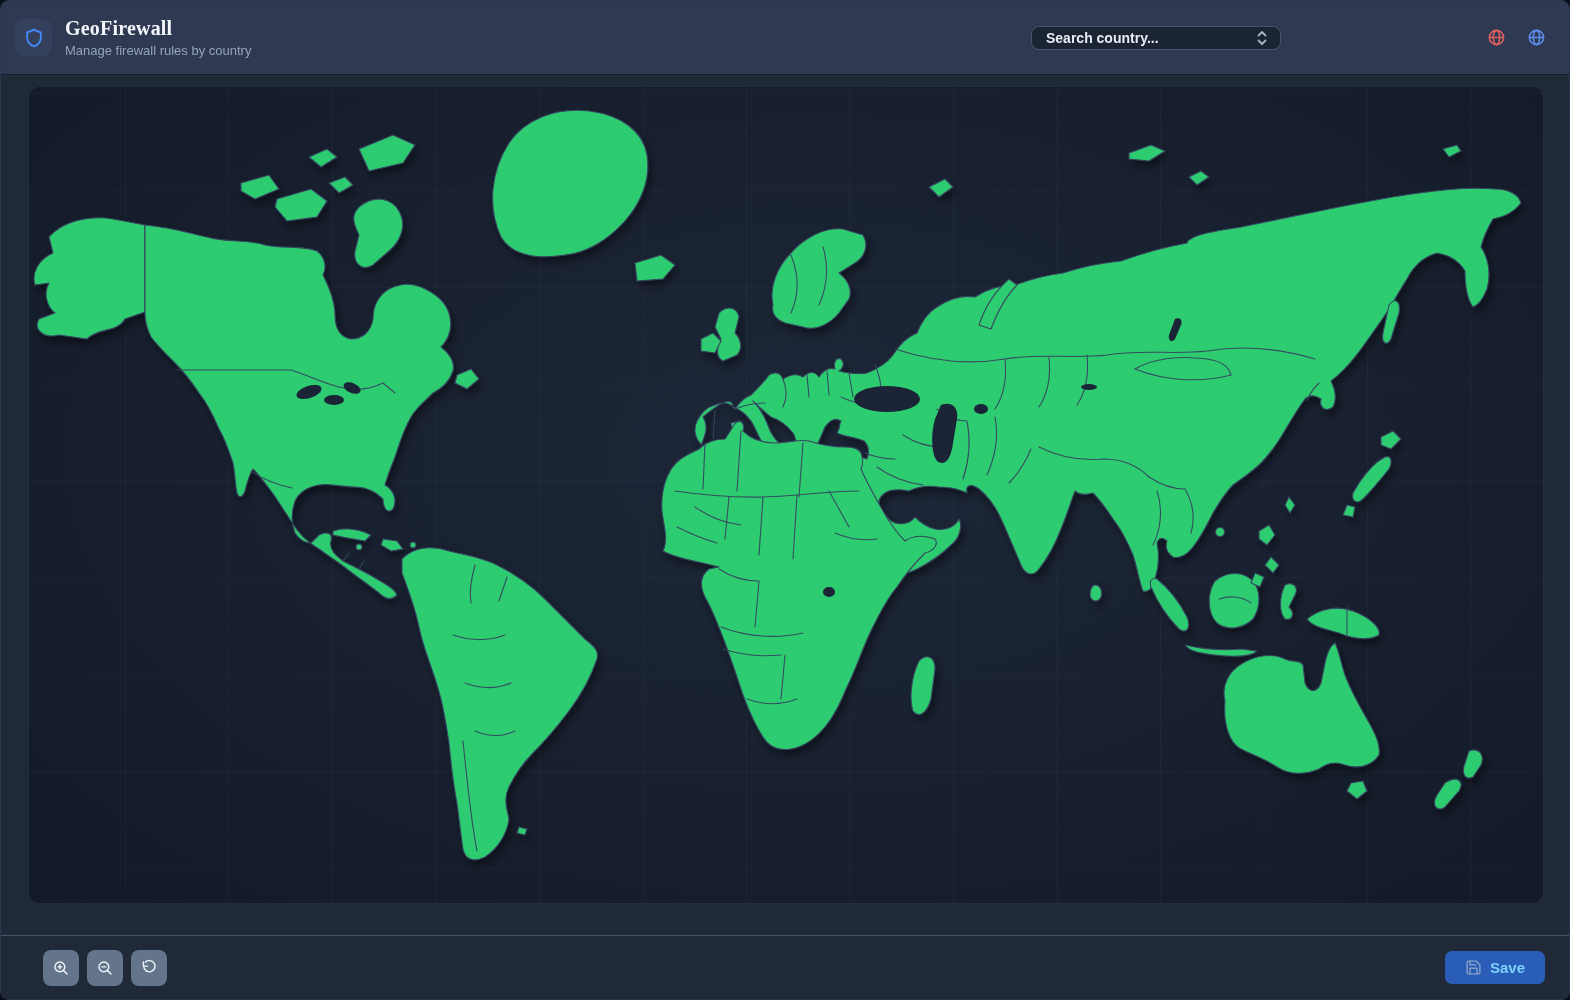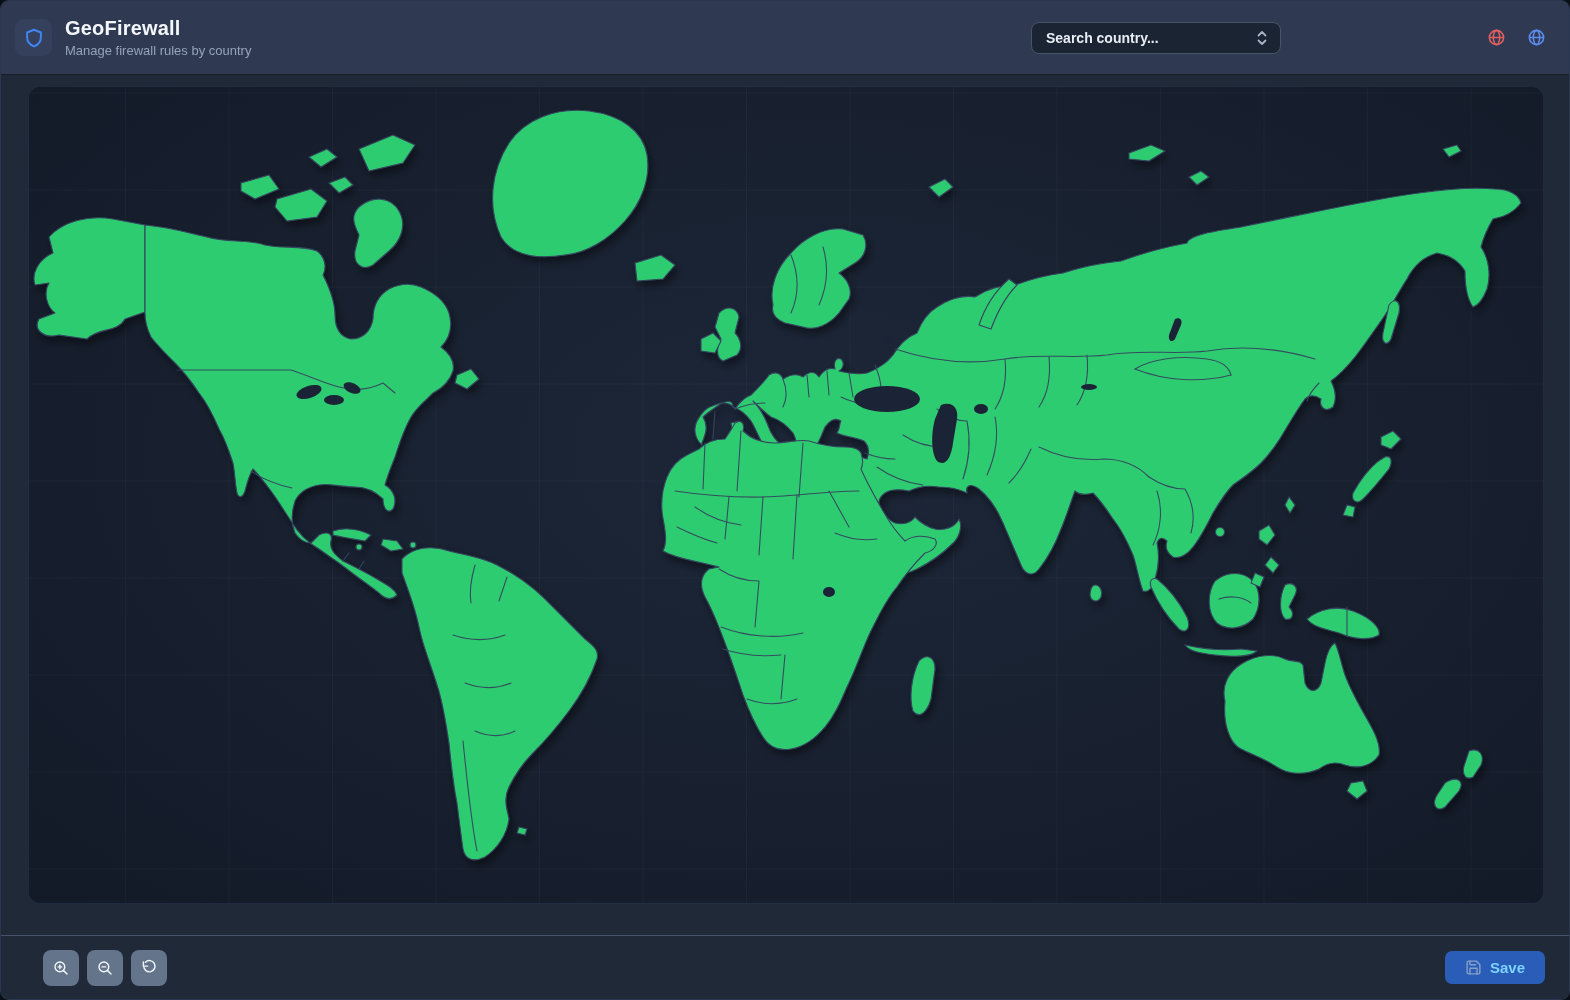--- a/index.html
+++ b/index.html
@@ -25,25 +25,25 @@
     padding:0 23px 0 14px;
     box-shadow:0 1px 0 rgba(0,0,0,.25);
   }
   .logo-box {
     width:37px; height:37px; border-radius:9px;
     background:#35415c;
     display:flex; align-items:center; justify-content:center;
     margin-right:13px;
   }
   .titles { display:flex; flex-direction:column; gap:3px; }
-  .app-title { color:#f3f6fa; font-size:20px; font-weight:bold; letter-spacing:.2px; }
+  .app-title { color:#f3f6fa; font-size:20px; font-weight:bold; letter-spacing:.2px;font-family:Liberation Serif, serif; }
   .app-subtitle { color:#94a3b8; font-size:13px; }
   .select-box {
     margin-left:auto;
-    width:250px; height:32px;
+    width:250px; height:24px;
     background:#1b2433;
     border:1px solid #475569;
     border-radius:8px;
     display:flex; align-items:center;
     padding:0 10px 0 14px;
     cursor:pointer;
   }
   .select-box .sel-label { color:#e8edf4; font-size:14px; font-weight:bold; flex:1; }
   .globe-group { display:flex; align-items:center; gap:21px; margin-left:206px; }
   .icon-btn { background:none; border:none; cursor:pointer; display:flex; padding:0; }

